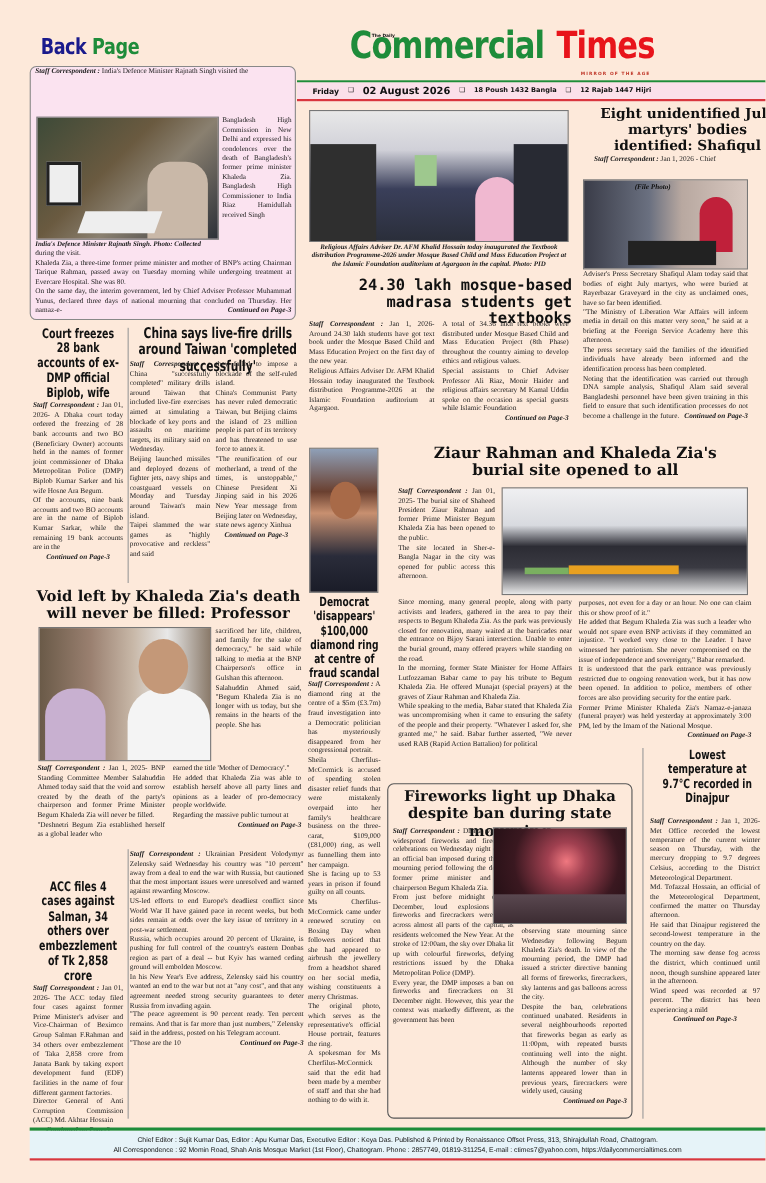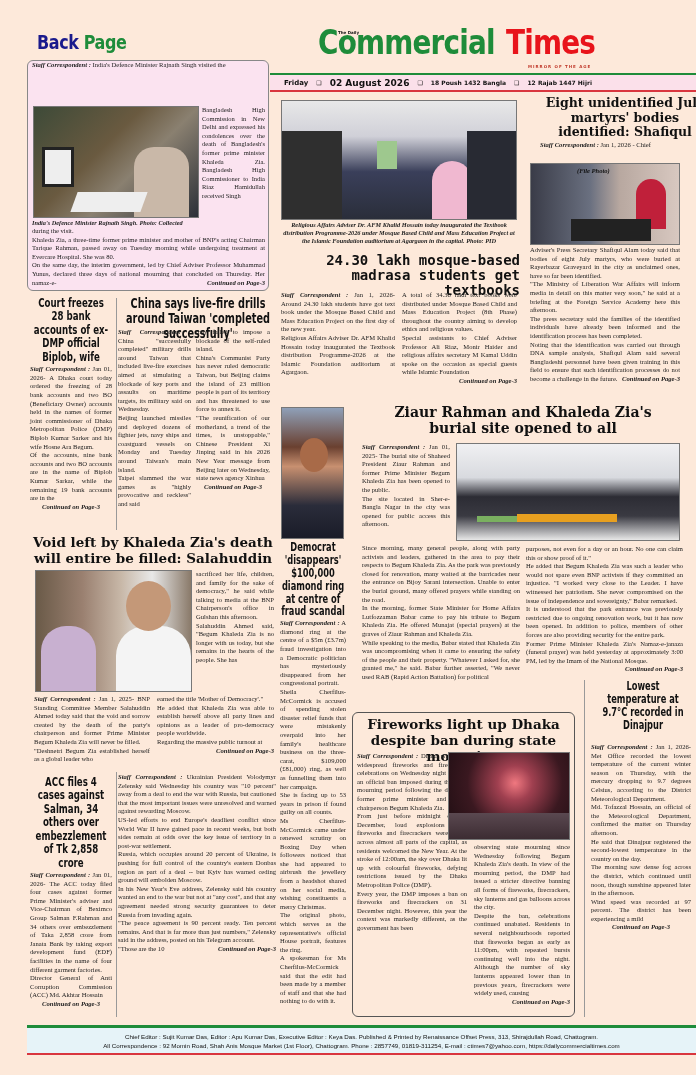--- a/index.html
+++ b/index.html
@@ -148,42 +148,42 @@
   <div>While speaking to the media, Babar stated that Khaleda Zia was uncompromising when it came to ensuring the safety of the people and their property. "Whatever I asked for, she granted me," he said. Babar further asserted, "We never used RAB (Rapid Action Battalion) for political</div>
 </div>
 <div class="p abs" style="left:526px;top:545px;width:157px">
   <div>purposes, not even for a day or an hour. No one can claim this or show proof of it."</div>
   <div>He added that Begum Khaleda Zia was such a leader who would not spare even BNP activists if they committed an injustice. "I worked very close to the Leader. I have witnessed her patriotism. She never compromised on the issue of independence and sovereignty," Babar remarked.</div>
   <div>It is understood that the park entrance was previously restricted due to ongoing renovation work, but it has now been opened. In addition to police, members of other forces are also providing security for the entire park.</div>
   <div><span>Former Prime Minister Khaleda Zia's Namaz-e-janaza (funeral prayer) was held yesterday at approximately 3:00 PM, led by the Imam of the National Mosque.</span> <span class="cont">Continued on Page-3</span></div>
 </div>
 
 <div class="abs" style="left:30px;top:534px;width:246px">
-  <div class="hl" style="font-size:13.5px;line-height:16px">Void left by Khaleda Zia's death will entire be filled: Salahuddin</div>
+  <div class="hl" style="font-size:13.5px;line-height:16px">Void left by Khaleda Zia's death will never be filled: Professor</div>
 </div>
 <div class="photo" style="left:35px;top:570px;width:157px;height:122px;background:linear-gradient(90deg,#6a5a48 0%,#9a8070 30%,#c8b8a8 55%,#e8e8e8 75%,#8a7a6a 100%)">
   <div style="position:absolute;left:80px;top:55px;width:75px;height:67px;background:#f4f4f4;border-radius:30px 30px 0 0"></div>
   <div style="position:absolute;left:90px;top:10px;width:45px;height:50px;background:#c49878;border-radius:50%"></div>
   <div style="position:absolute;left:5px;top:55px;width:55px;height:67px;background:#c8b0d0;border-radius:25px 25px 0 0"></div>
 </div>
 <div class="p abs" style="left:196px;top:570px;width:78px">
   <div>sacrificed her life, children, and family for the sake of democracy," he said while talking to media at the BNP Chairperson's office in Gulshan this afternoon.</div>
   <div>Salahuddin Ahmed said, "Begum Khaleda Zia is no longer with us today, but she remains in the hearts of the people. She has</div>
 </div>
 <div class="p abs" style="left:34px;top:695px;width:116px">
   <span class="byline">Staff Correspondent :</span> <span>Jan 1, 2025- BNP Standing Committee Member Salahuddin Ahmed today said that the void and sorrow created by the death of the party's chairperson and former Prime Minister Begum Khaleda Zia will never be filled.</span>
   <div>"Deshnetri Begum Zia established herself as a global leader who</div>
 </div>
 <div class="p abs" style="left:157px;top:695px;width:117px">
   <div>earned the title 'Mother of Democracy'."</div>
   <div>He added that Khaleda Zia was able to establish herself above all party lines and opinions as a leader of pro-democracy people worldwide.</div>
   <div><span>Regarding the massive public turnout at</span> <span class="cont">Continued on Page-3</span></div>
 </div>
 
-<div class="abs" style="left:30px;top:776px;width:82px">
+<div class="abs" style="left:30px;top:800px;width:82px">
   <div class="hlc" style="font-size:12px;width:110px;margin-left:-14px">ACC files 4 cases against Salman, 34 others over embezzlement of Tk 2,858 crore</div>
   <div class="p" style="margin-top:1px"><span class="byline">Staff Correspondent :</span> <span>Jan 01, 2026- The ACC today filed four cases against former Prime Minister's adviser and Vice-Chairman of Beximco Group Salman F.Rahman and 34 others over embezzlement of Taka 2,858 crore from Janata Bank by taking export development fund (EDF) facilities in the name of four different garment factories.</span></div>
   <div class="p">Director General of Anti Corruption Commission (ACC) Md. Akhtar Hossain</div>
   <div class="p" style="text-align:center"><span class="cont" style="float:none">Continued on Page-3</span></div>
 </div>
 <div class="vline" style="left:116px;top:772px;height:245px"></div>
 
 <div class="abs" style="left:118px;top:772px;width:158px">
   <div class="p" style="margin-top:1px"><span class="byline">Staff Correspondent :</span> <span>Ukrainian President Volodymyr Zelensky said Wednesday his country was "10 percent" away from a deal to end the war with Russia, but cautioned that the most important issues were unresolved and warned against rewarding Moscow.</span></div>
   <div class="p">US-led efforts to end Europe's deadliest conflict since World War II have gained pace in recent weeks, but both sides remain at odds over the key issue of territory in a post-war settlement.</div>

